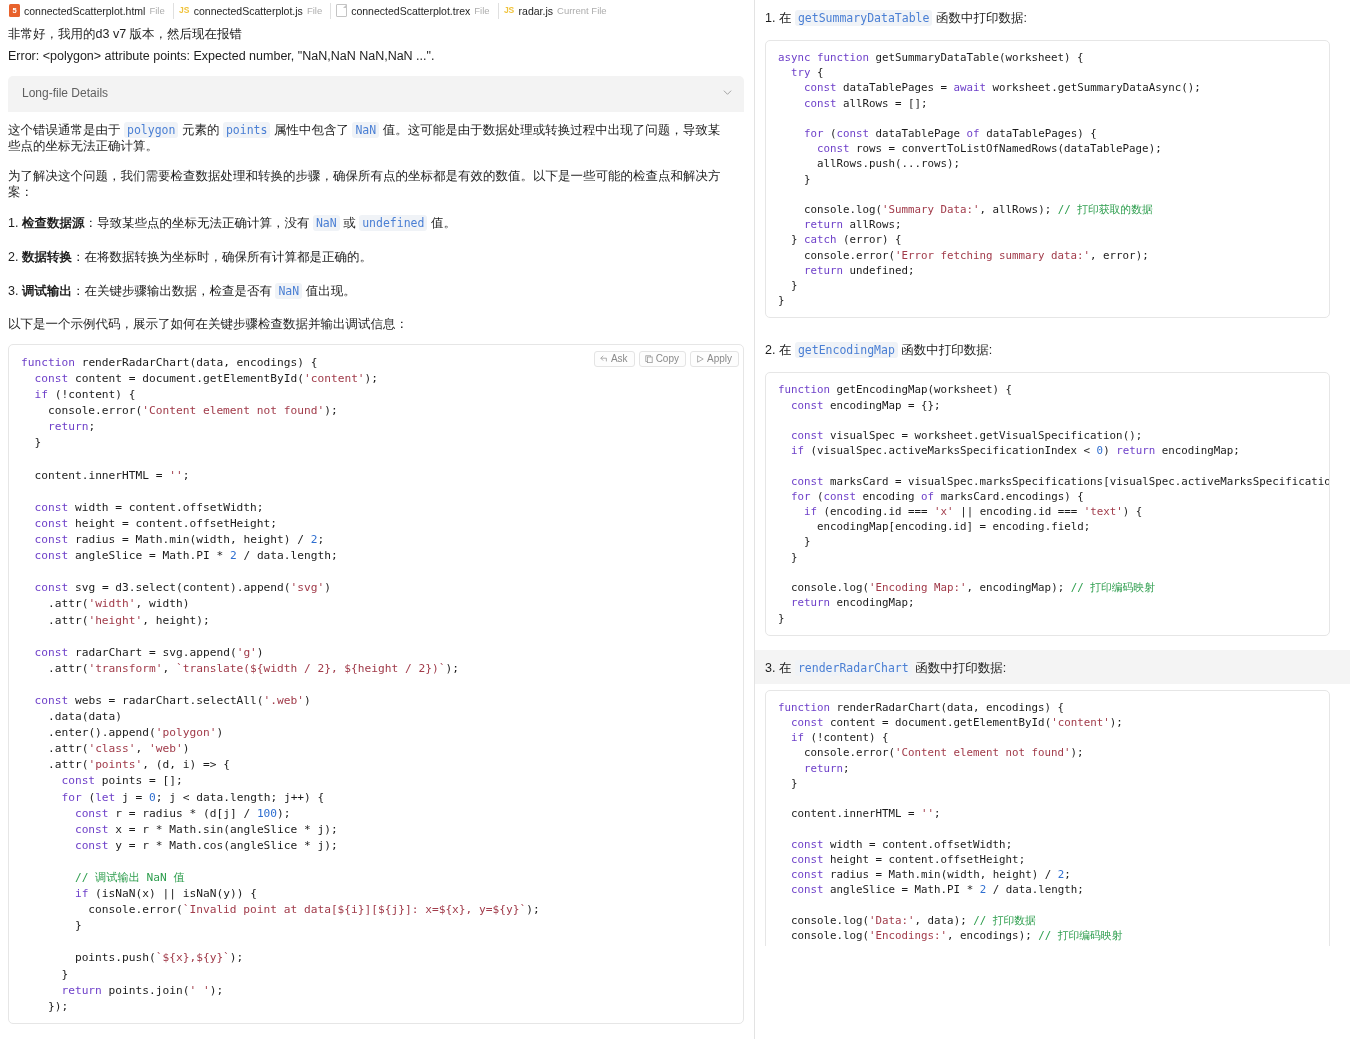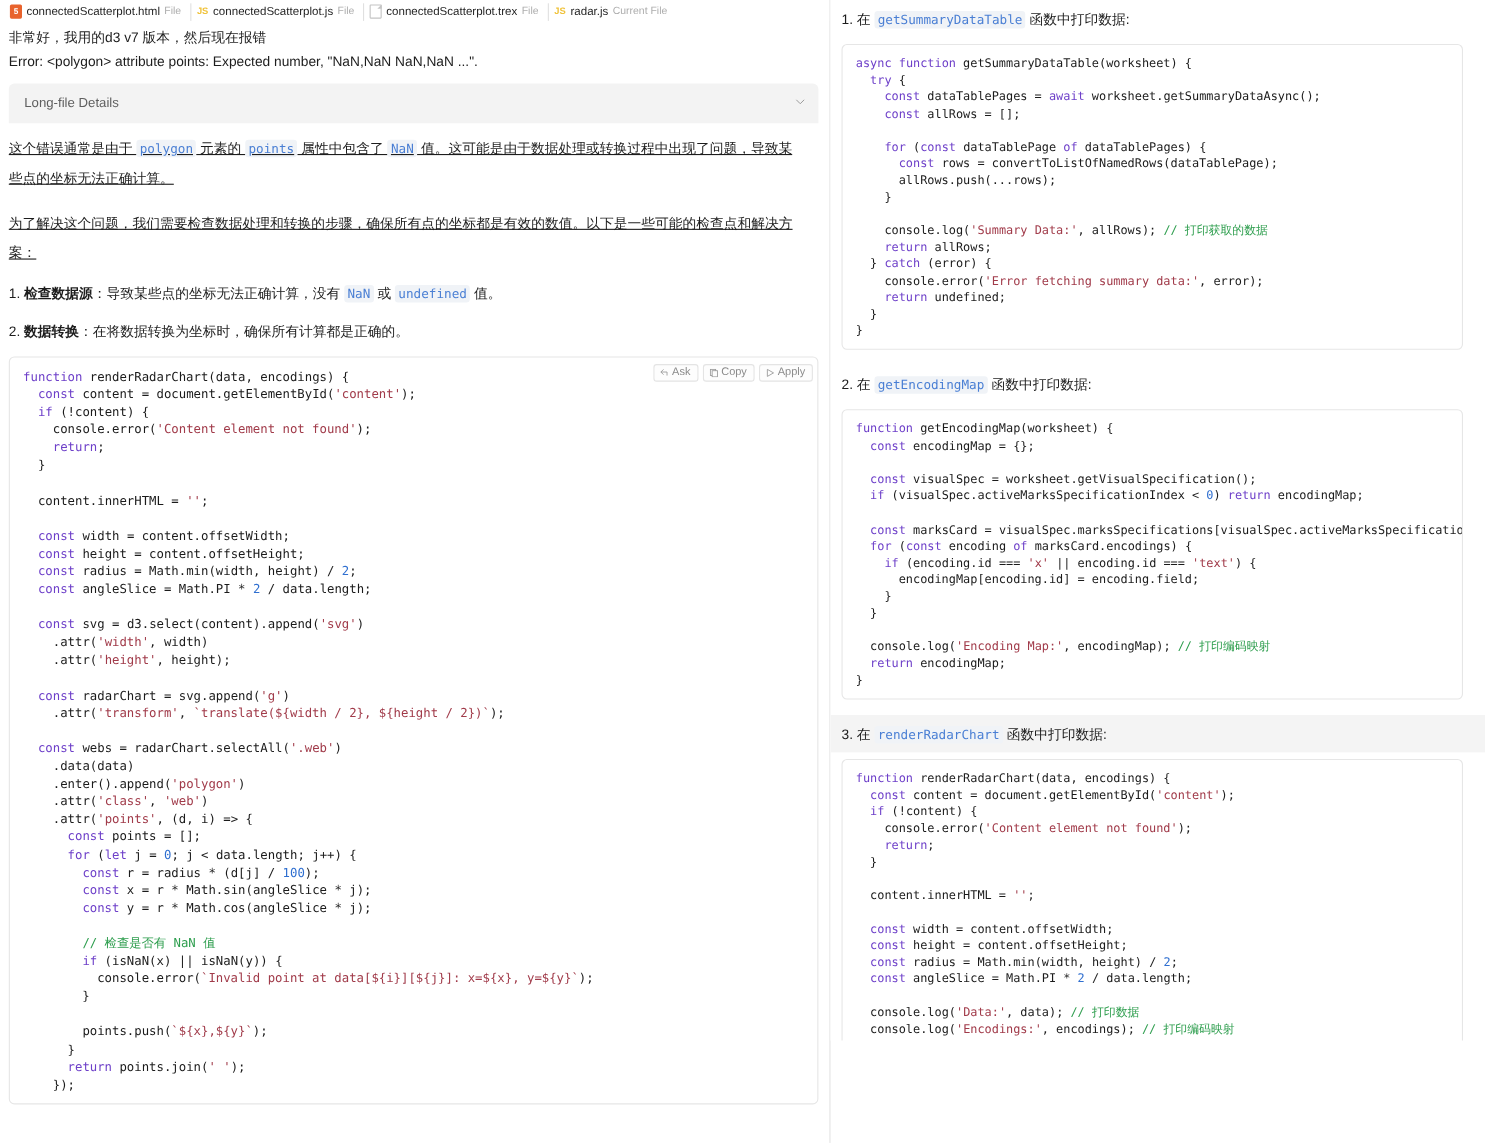--- a/index.html
+++ b/index.html
@@ -75,21 +75,21 @@
     height: 36px;
   }
   .details-title { font-size: 12px; color: #5f5f5f; }
   .details-chevron {
     position: absolute; right: 12px; top: 12px;
     width: 9px; height: 9px; color: #9a9a9a;
   }
 
   .para {
     font-size: 12.5px; color: #1d1d1d;
-    line-height: 27px; padding: 10px 30px 0 8px; text-decoration: underline;
+    line-height: 16px; padding: 10px 30px 0 8px;
   }
   .para.tight { padding-top: 14px; }
   code.inl {
     font-family: "DejaVu Sans Mono", monospace;
     font-size: 11.5px; color: #4a7fd4;
     background: #f0f3f7; border-radius: 3px;
     padding: 1px 3px;
   }
   .num-item { padding: 12px 30px 0 8px; font-size: 12.5px; line-height: 22px; color: #1d1d1d; }
   .num-item b { font-weight: bold; }
@@ -195,22 +195,24 @@
           <path d="M1 3 L5 7 L9 3" fill="none" stroke="#9a9a9a" stroke-width="1"></path>
         </svg>
     </div>
 
     <div class="para" id="para1"><span>这个错误通常是由于 </span><code class="inl">polygon</code><span> 元素的 </span><code class="inl">points</code><span> 属性中包含了 </span><code class="inl">NaN</code><span> 值。这可能是由于数据处理或转换过程中出现了问题，导致某些点的坐标无法正确计算。</span></div>
     <div class="para tight">为了解决这个问题，我们需要检查数据处理和转换的步骤，确保所有点的坐标都是有效的数值。以下是一些可能的检查点和解决方案：</div>
 
     <div id="numlist">
         <div class="num-item"><span>1. </span><b>检查数据源</b><span>：导致某些点的坐标无法正确计算，没有 </span><code class="inl">NaN</code><span> 或 </span><code class="inl">undefined</code><span> 值。</span></div>
         <div class="num-item"><span>2. </span><b>数据转换</b><span>：在将数据转换为坐标时，确保所有计算都是正确的。</span></div>
-      </div>
-
+        <div class="num-item"><span>3. </span><b>调试输出</b><span>：在关键步骤输出数据，检查是否有 </span><code class="inl">NaN</code><span> 值出现。</span></div>
+      </div>
+
+    <div class="para tight">以下是一个示例代码，展示了如何在关键步骤检查数据并输出调试信息：</div>
 
     <div class="codeblock">
       <div class="code-toolbar">
         <div class="cbtn">
           <svg width="8" height="8" viewBox="0 0 10 10">
               <path d="M4 1 L1 4 L4 7 M1 4 L8 4 L8 8" fill="none" stroke="#9a9a9a" stroke-width="1"></path>
             </svg>
           <span>Ask</span>
         </div>
         <div class="cbtn">
@@ -252,21 +254,21 @@
     .<span class="id">data</span>(<span class="id">data</span>)
     .<span class="id">enter</span>().<span class="id">append</span>(<span class="s">'polygon'</span>)
     .<span class="id">attr</span>(<span class="s">'class'</span>, <span class="s">'web'</span>)
     .<span class="id">attr</span>(<span class="s">'points'</span>, (<span class="id">d</span>, <span class="id">i</span>) =&gt; {
       <span class="k">const</span> <span class="id">points</span> = [];
       <span class="k">for</span> (<span class="k">let</span> <span class="id">j</span> = <span class="nm">0</span>; <span class="id">j</span> &lt; <span class="id">data</span>.<span class="id">length</span>; <span class="id">j</span>++) {
         <span class="k">const</span> <span class="id">r</span> = <span class="id">radius</span> * (<span class="id">d</span>[<span class="id">j</span>] / <span class="nm">100</span>);
         <span class="k">const</span> <span class="id">x</span> = <span class="id">r</span> * <span class="id">Math</span>.<span class="id">sin</span>(<span class="id">angleSlice</span> * <span class="id">j</span>);
         <span class="k">const</span> <span class="id">y</span> = <span class="id">r</span> * <span class="id">Math</span>.<span class="id">cos</span>(<span class="id">angleSlice</span> * <span class="id">j</span>);
 
-        <span class="cm">// 检查是否有 NaN 值</span>
+        <span class="cm">// 调试输出 NaN 值</span>
         <span class="k">if</span> (<span class="id">isNaN</span>(<span class="id">x</span>) || <span class="id">isNaN</span>(<span class="id">y</span>)) {
           <span class="id">console</span>.<span class="id">error</span>(<span class="s">`Invalid point at data[${i}][${j}]: x=${x}, y=${y}`</span>);
         }
 
         <span class="id">points</span>.<span class="id">push</span>(<span class="s">`${x},${y}`</span>);
       }
       <span class="k">return</span> <span class="id">points</span>.<span class="id">join</span>(<span class="s">' '</span>);
     });</pre>
     </div>
   </div>

